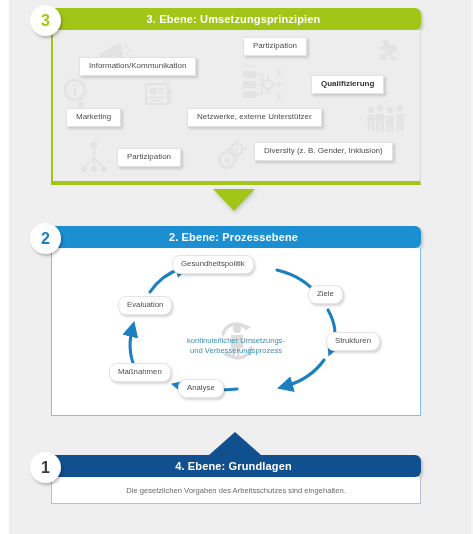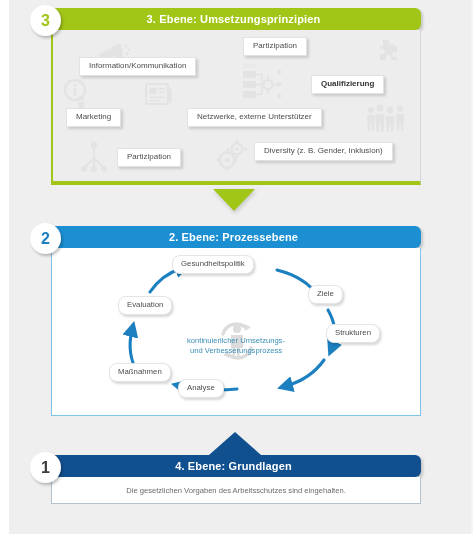--- a/index.html
+++ b/index.html
@@ -358,21 +358,21 @@
           <path d="M20 17 h12 v13 h-3.2 l-0.4 10 h-2.2 l-0.6 -10 h-1.2 l-0.6 10 h-2.2 l-0.4 -10 H20 Z"></path>
         </g>
       </svg>
 
       <div class="cyc" style="left:120px; top:7px;">
         <span>Gesundheitspolitik</span>
       </div>
       <div class="cyc" style="left:256px; top:37px;">
         <span>Ziele</span>
       </div>
-      <div class="cyc" style="left:274px; top:76px;">
+      <div class="cyc" style="left:274px; top:84px;">
         <span>Strukturen</span>
       </div>
       <div class="cyc" style="left:126px; top:131px;padding-left:8px;">
         <span>Analyse</span>
       </div>
       <div class="cyc" style="left:57px; top:103px;margin-top:12px;">
         <span>Maßnahmen</span>
       </div>
       <div class="cyc" style="left:66px; top:48px;">
         <span>Evaluation</span>

